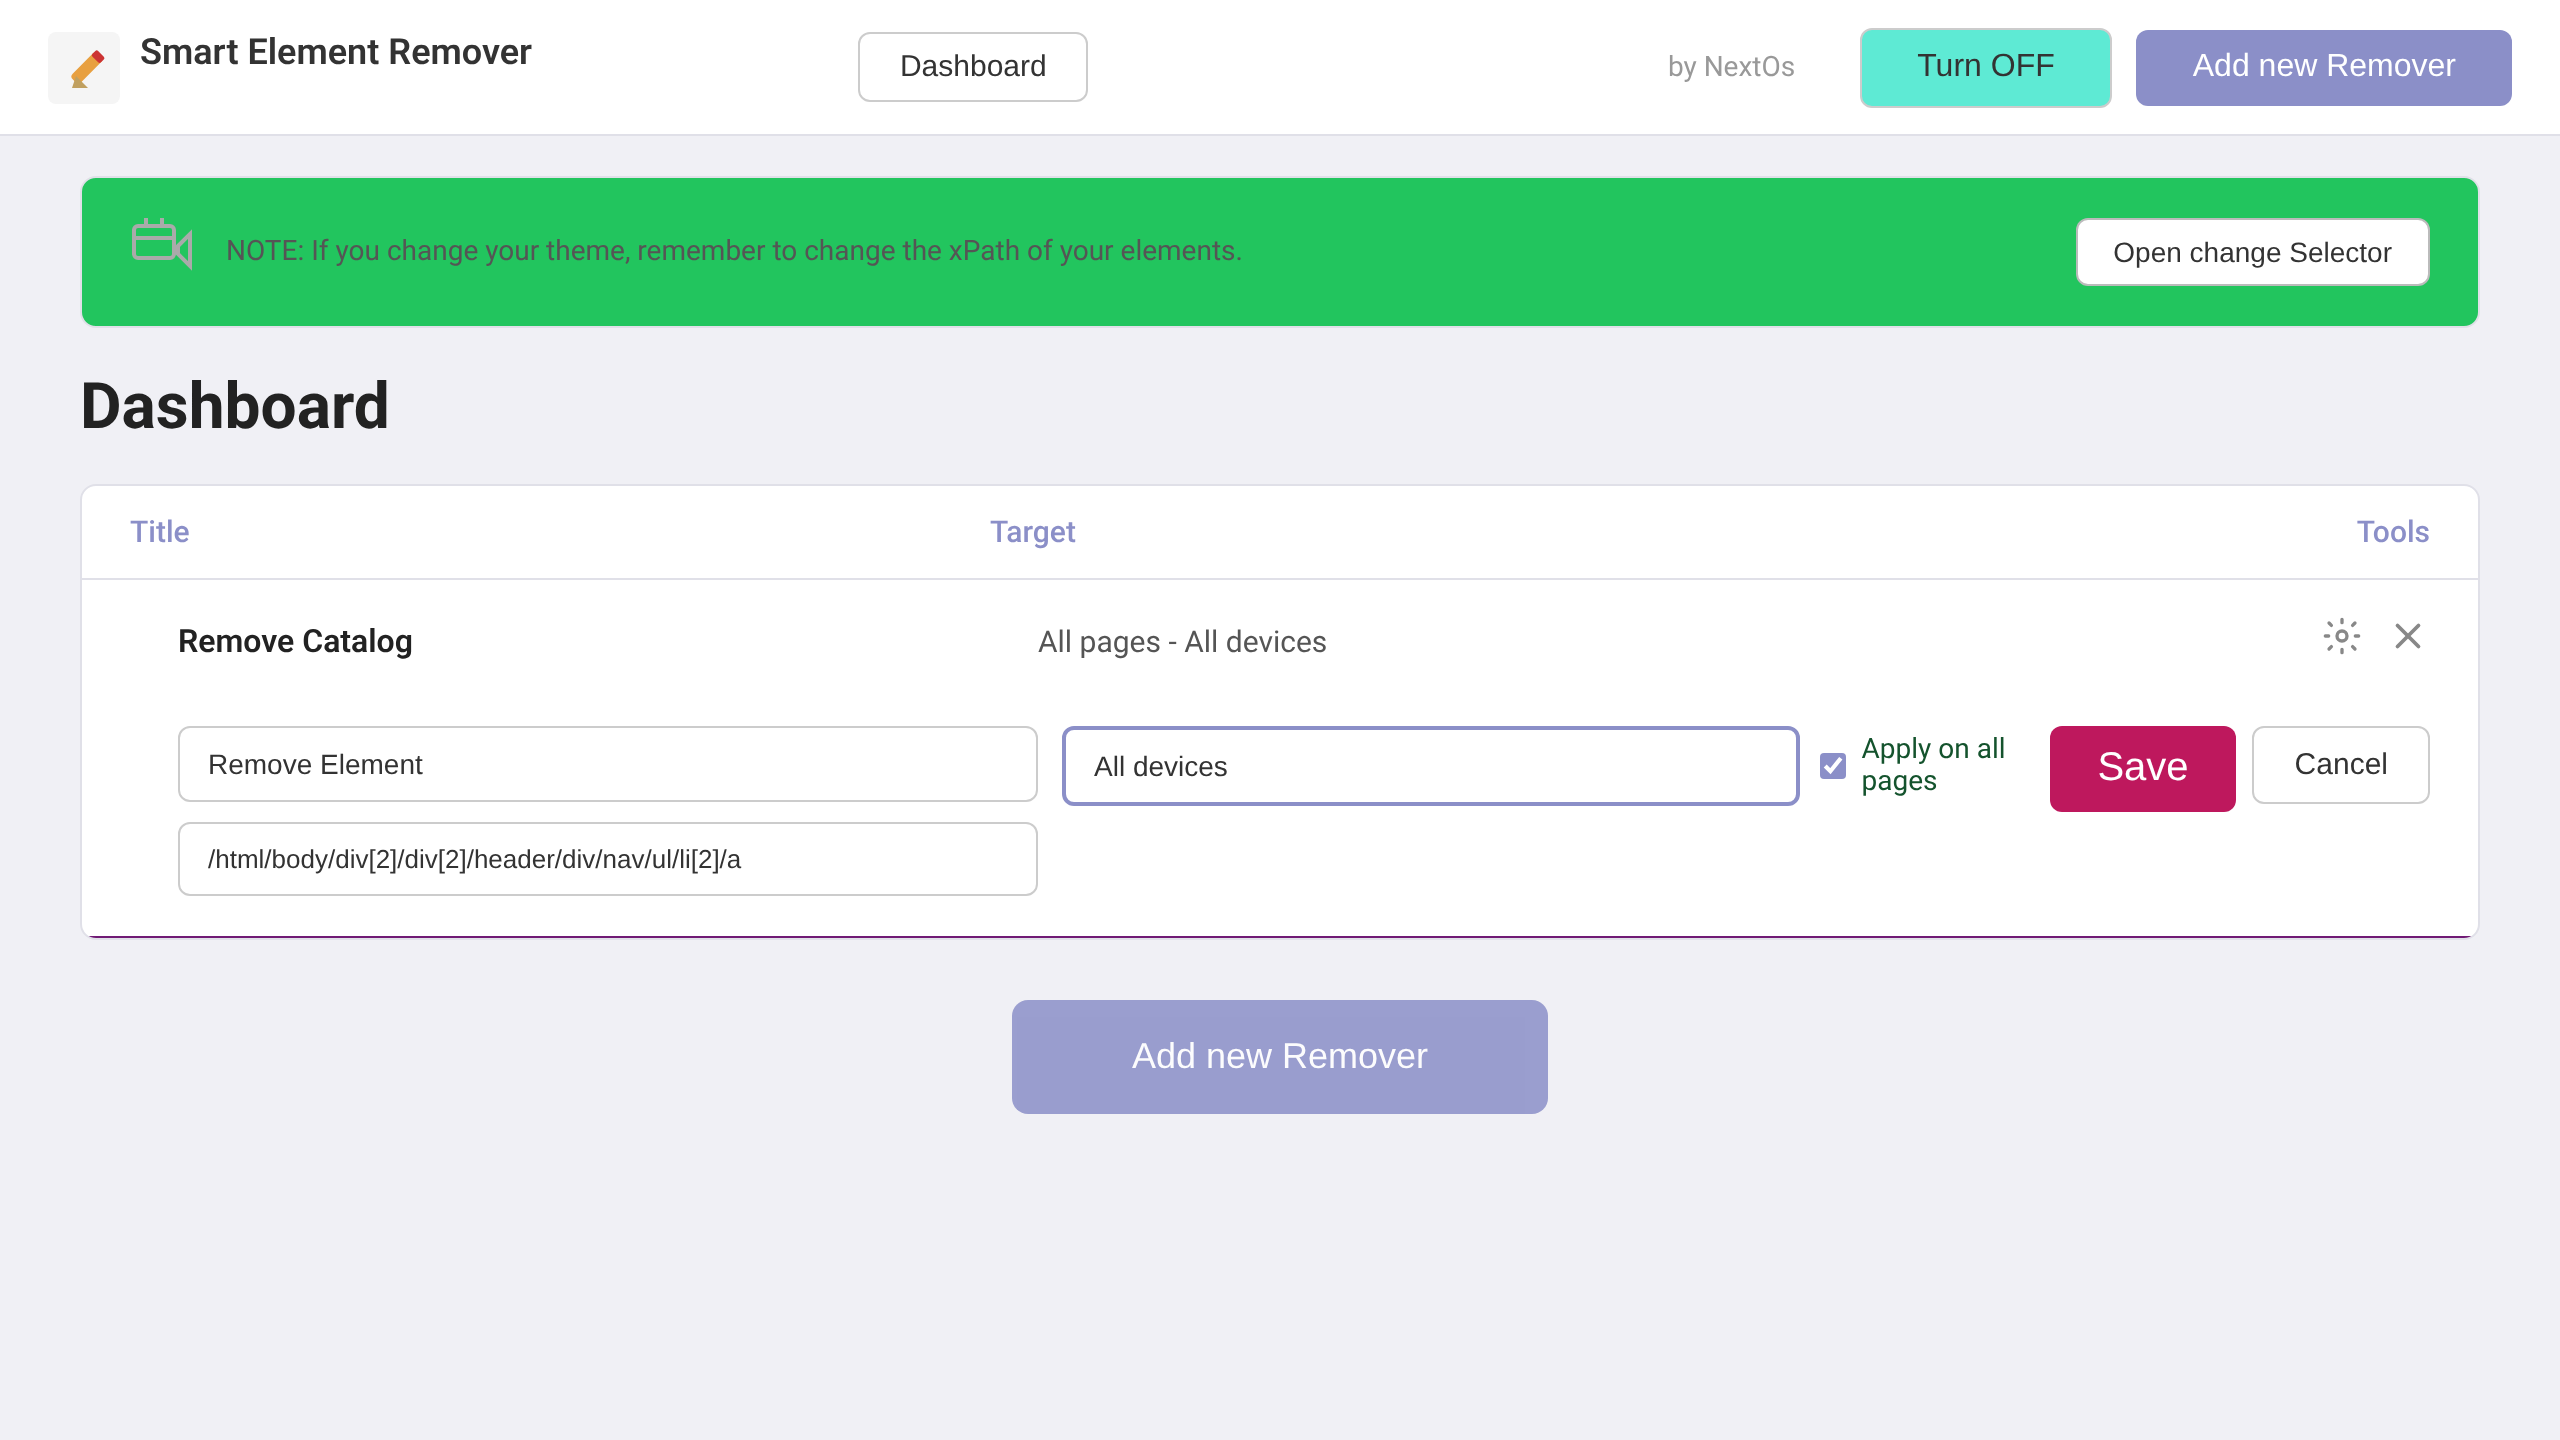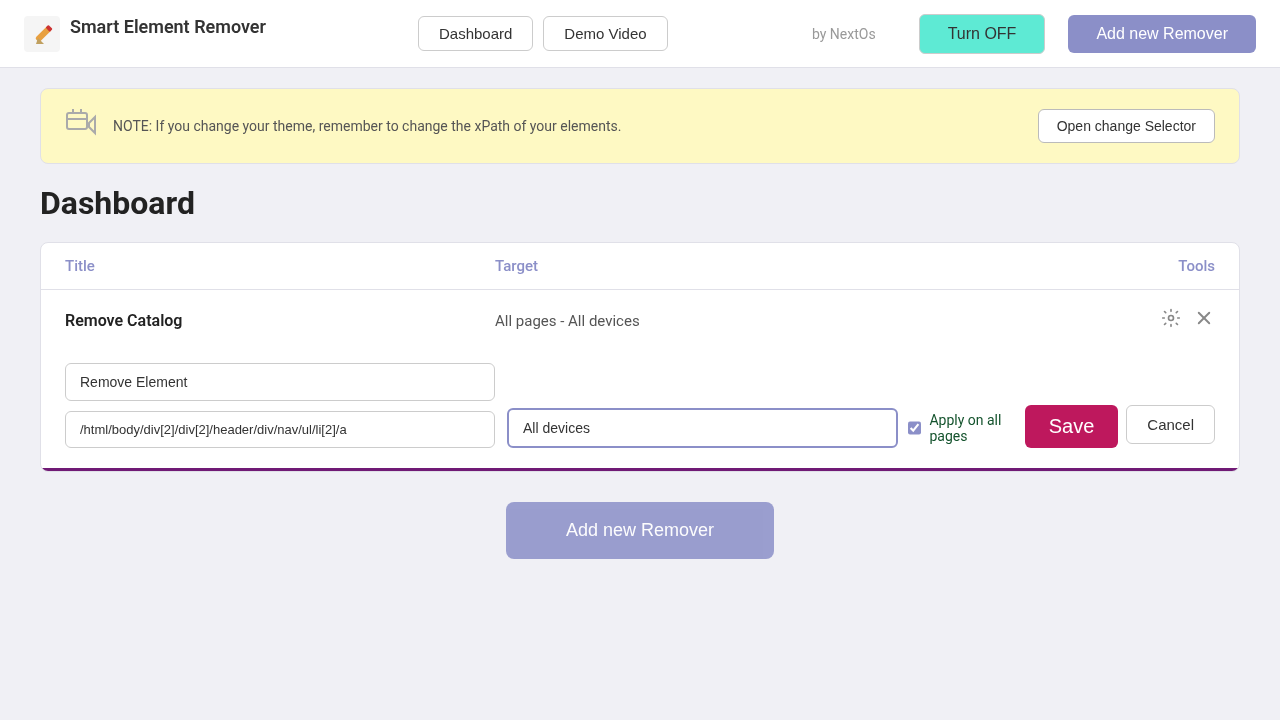--- a/index.html
+++ b/index.html
@@ -45,21 +45,21 @@
       border: 1.5px solid #ccc;
       border-radius: 6px;
       padding: 8px 20px;
       font-size: 15px;
       cursor: pointer;
       color: #333;
     }
     .header-right {
       display: flex;
       align-items: center;
-      gap: 23px;
+      gap: 12px;
     }
     .brand-text {
       color: #999;
       font-size: 14px;
       margin-right: 20px;
     }
     .turn-off-btn {
       background: #5eead4;
       border: 1.5px solid #ccc;
       border-radius: 6px;
@@ -74,21 +74,21 @@
       border-radius: 6px;
       padding: 10px 28px;
       font-size: 16px;
       cursor: pointer;
       color: #fff;
       font-weight: 500;
     }
 
     
     .notice-bar {
-      background: #fef9c3;
+      background: #22c55e;
       margin: 20px 40px;
       border-radius: 8px;
       padding: 18px 24px;
       display: flex;
       align-items: center;
       gap: 16px;
       border: 1px solid #e0e0e8;
     }
     .notice-icon {
       font-size: 24px;
@@ -150,21 +150,22 @@
     .col-tools {
       flex: 0 0 80px;
       text-align: right;
       color: #8b8fc8;
       font-size: 15px;
       font-weight: 500;
     }
 
     
     .table-row {
-      border-bottom: 3px solid #701a75;
+      border-bottom: 1px solid #701a75;
+      padding-left: 24px;
     }
     .row-main {
       display: flex;
       align-items: center;
       padding: 16px 24px;
     }
     .row-name {
       flex: 0 0 430px;
       font-size: 16px;
       font-weight: 600;
@@ -187,21 +188,21 @@
       border: none;
       cursor: pointer;
       color: #888;
       font-size: 18px;
       padding: 2px;
     }
 
     
     .edit-form {
       display: flex;
-      align-items: flex-end;
+      align-items: flex-start;
       gap: 12px;
       padding: 12px 24px 20px 24px;
     }
     .edit-left {
       flex: 0 0 430px;
       display: flex;
       flex-direction: column;
       gap: 10px;
     }
     .edit-input {
@@ -313,21 +314,20 @@
         <rect x="10" y="2" width="6" height="18" rx="2" fill="#e8a040" transform="rotate(45 12 12)"></rect>
         <polygon points="6,22 8,16 14,22" fill="#c0a060"></polygon>
         <rect x="10" y="1" width="6" height="4" rx="1" fill="#cc3333" transform="rotate(45 12 12)"></rect>
       </g>
     </svg>
     <span class="header-title">Smart Element Remover</span>
   </div>
 
   <div class="header-nav">
     <button class="nav-btn">Dashboard</button>
-    <button class="nav-btn">Demo Video</button>
   </div>
 
   <div class="header-right">
     <span class="brand-text">by NextOs</span>
     <button class="turn-off-btn">Turn OFF</button>
     <button class="add-remover-btn-header">Add new Remover</button>
   </div>
 </div>
 
 <div class="notice-bar">

